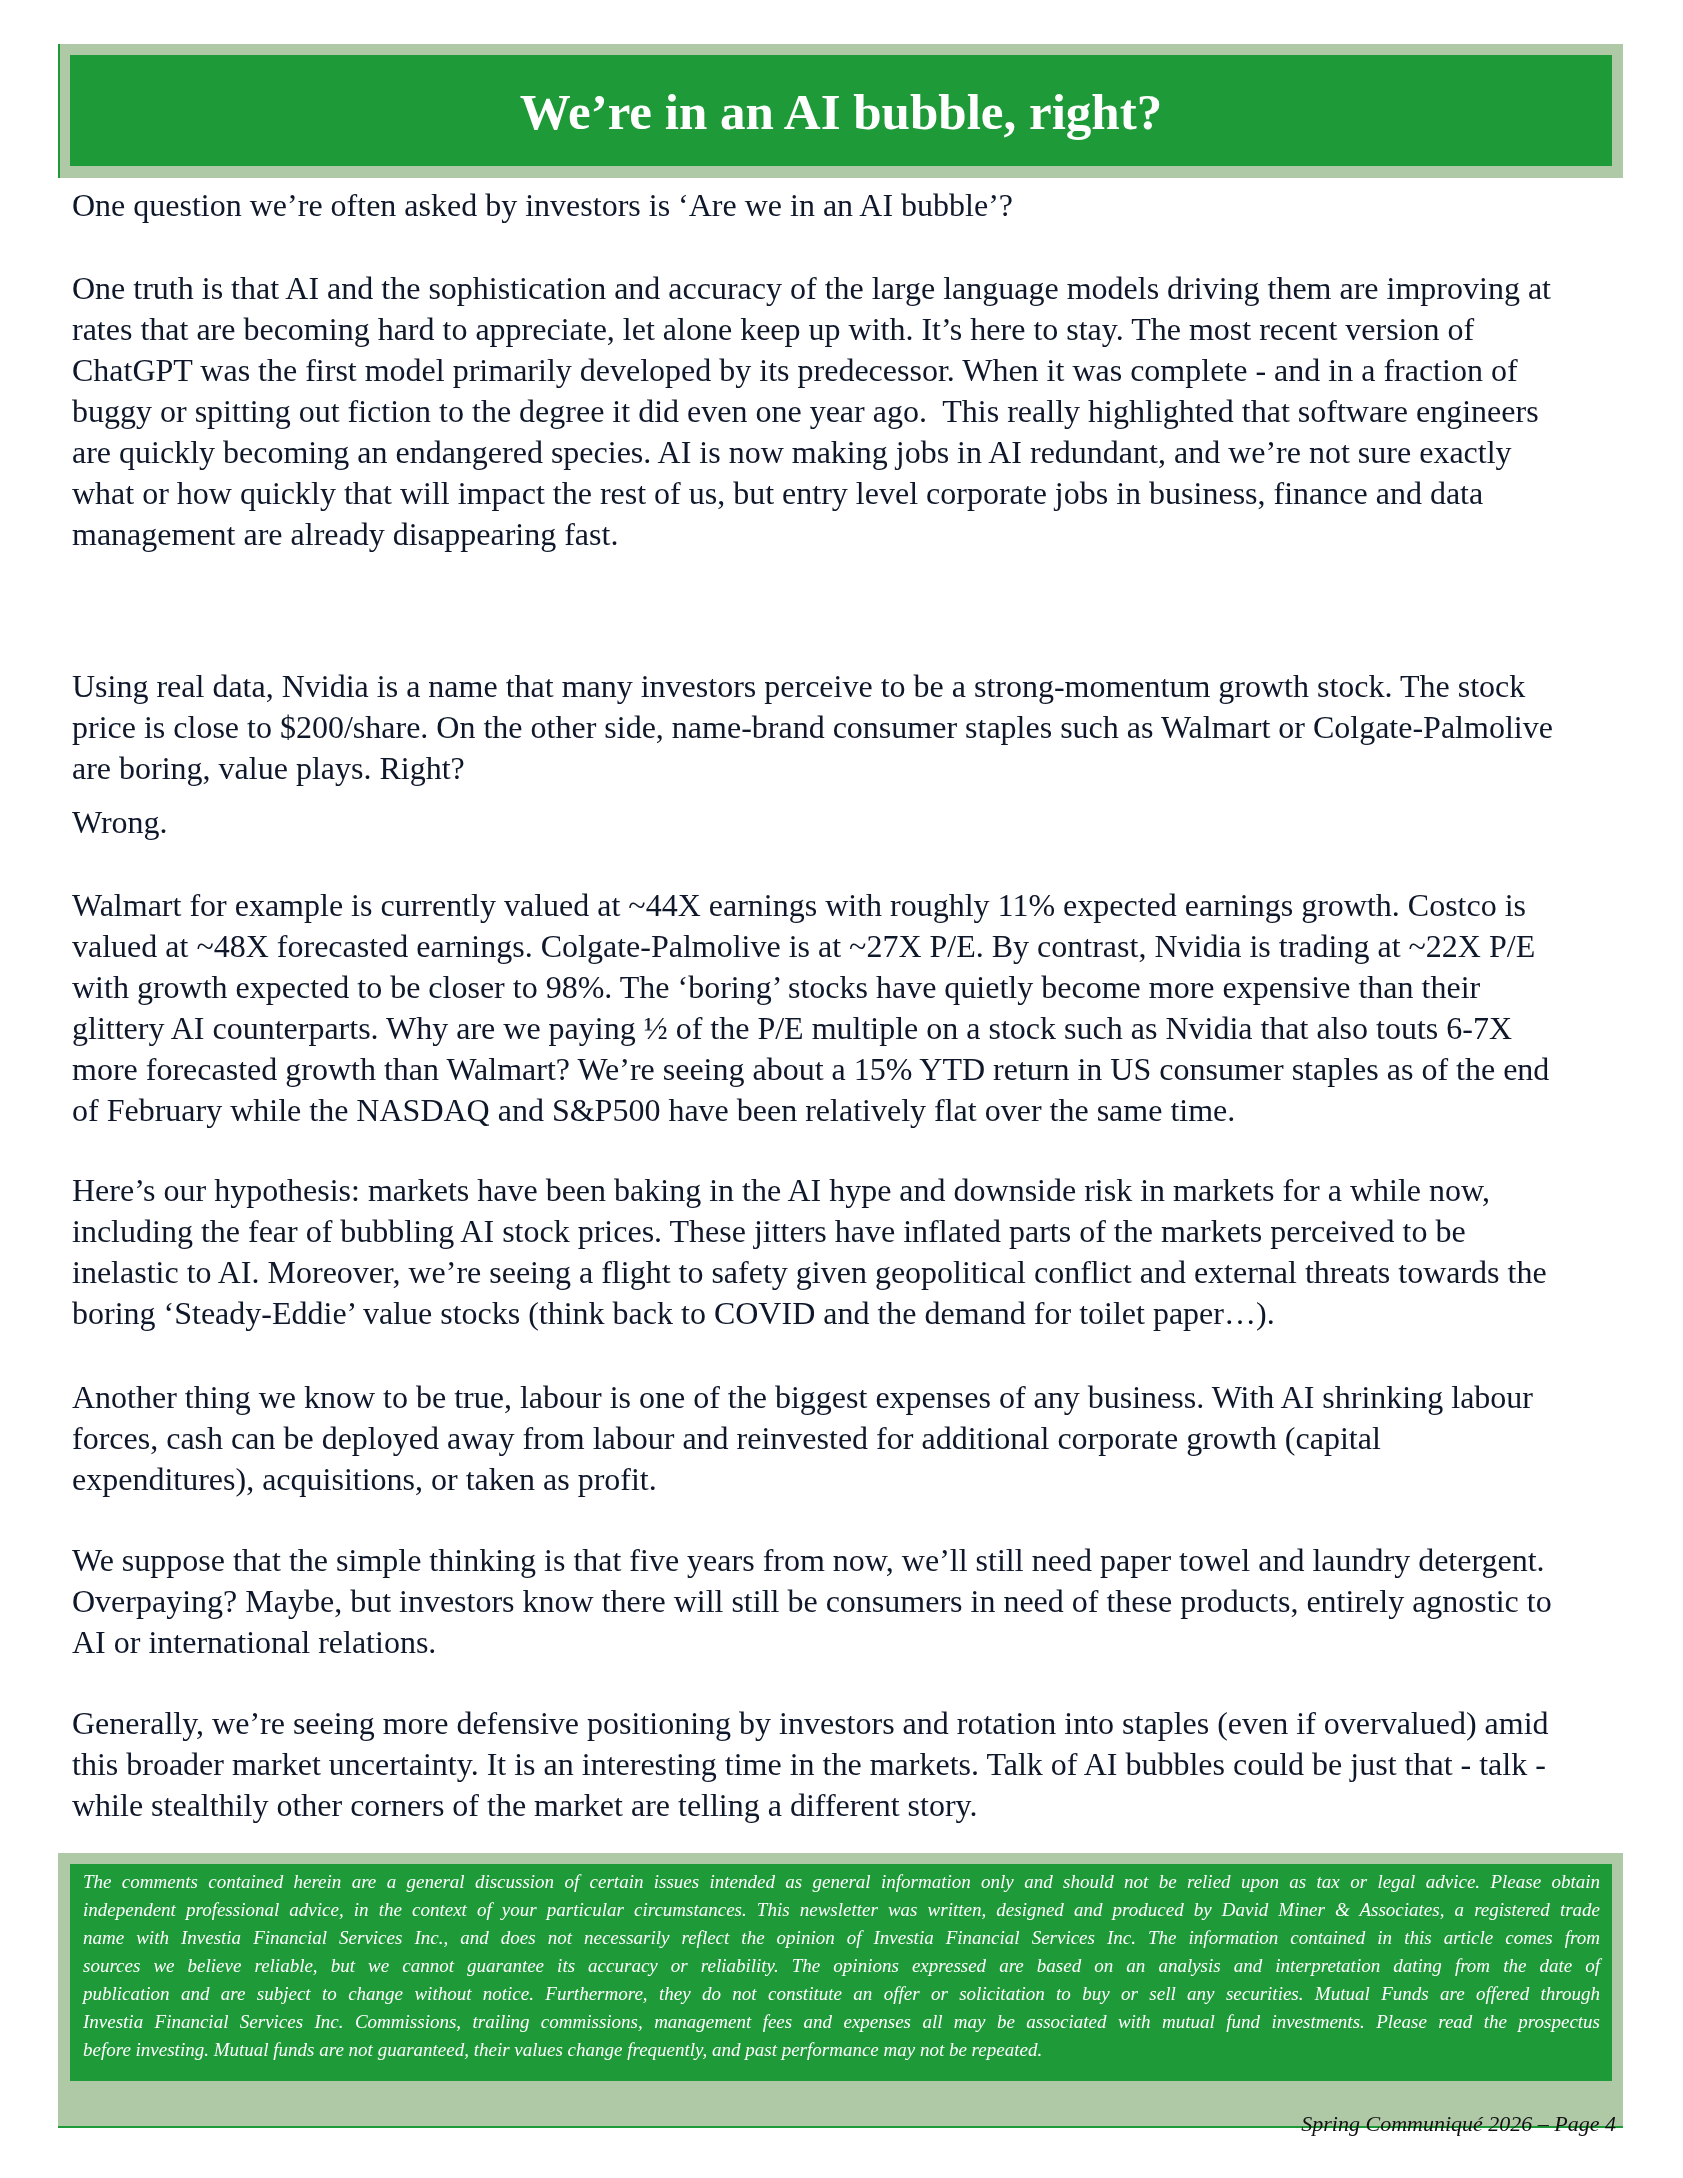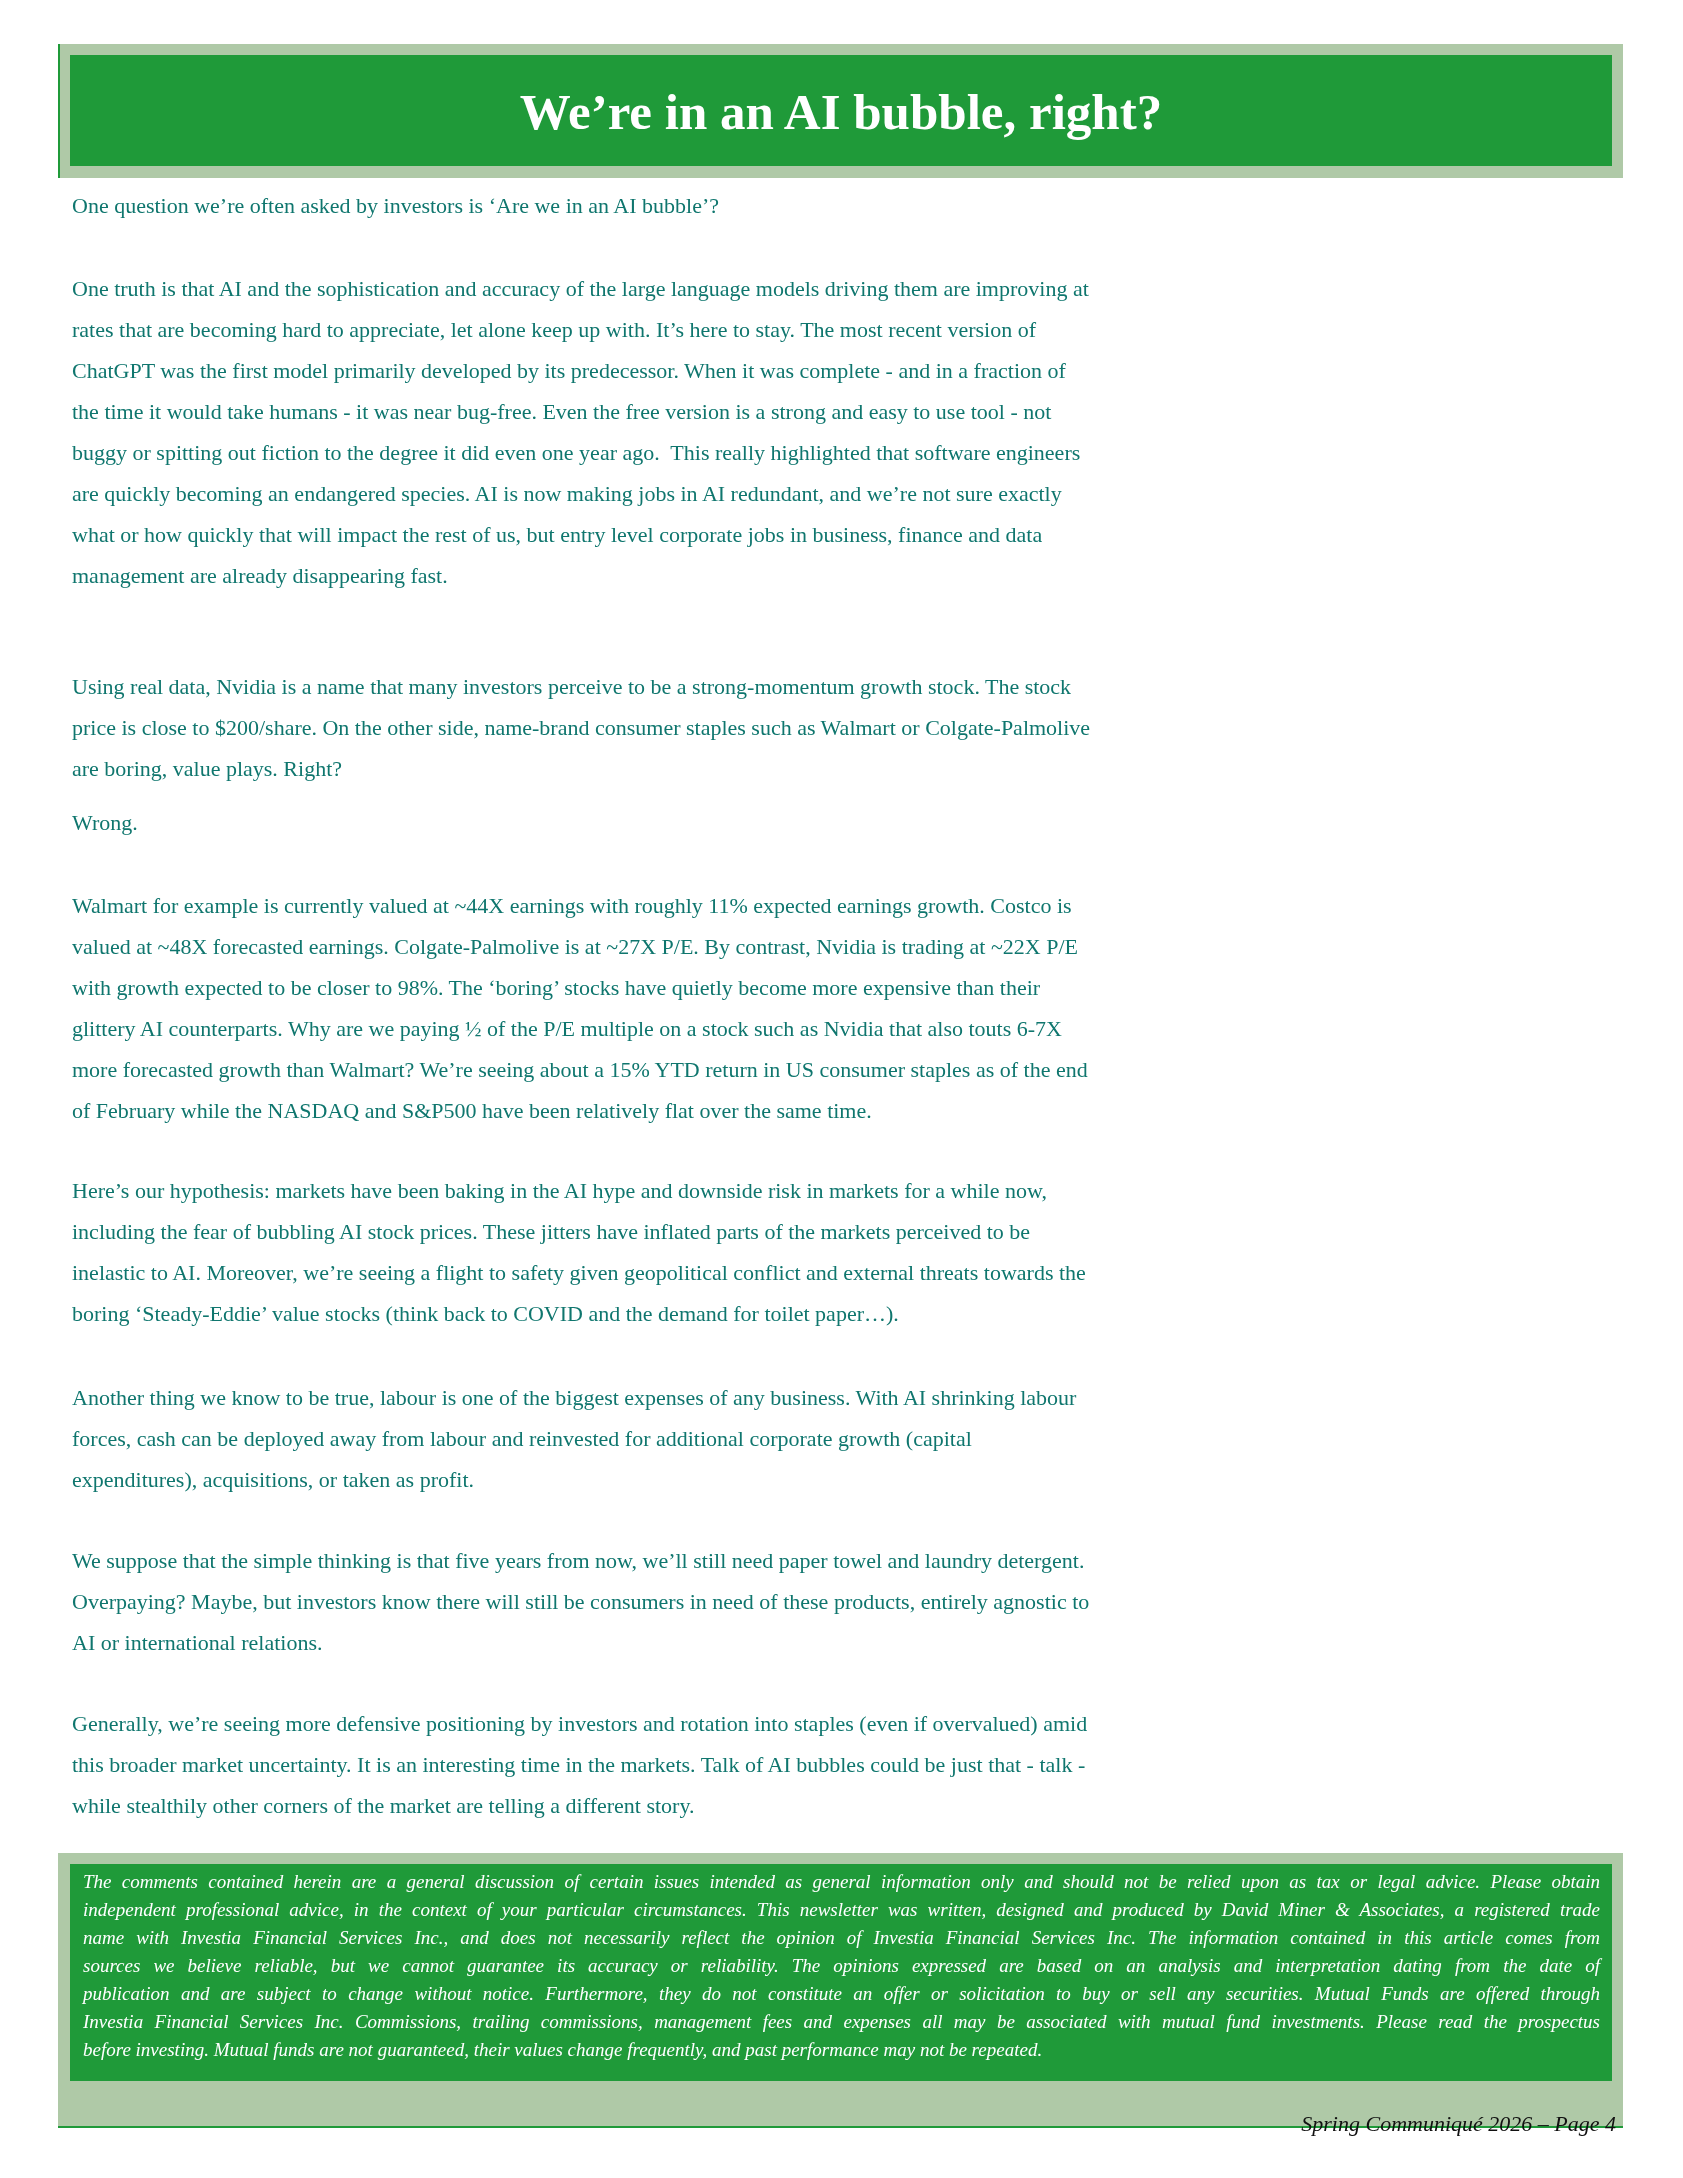--- a/index.html
+++ b/index.html
@@ -44,24 +44,24 @@
     line-height: 1;
     margin: 4px;
     padding-top: 4px;
     white-space: nowrap;
   }
   .para {
     position: absolute;
     left: 72px;
     width: 1544px;
     margin: 0;
-    font-size: 22px;
+    font-size: 32px;
     line-height: 41px;
     white-space: nowrap;
-    color: #0f766e;
+    color: #0f172a;
   }
   .para .line {
     display: block;
     white-space: pre;
   }
   .disclaimer-frame {
     position: absolute;
     left: 58px;
     top: 1853px;
     width: 1565px;
@@ -116,21 +116,20 @@
 
 <div>
   <p class="para" style="top:185px">
     <span class="line">One question we’re often asked by investors is ‘Are we in an AI bubble’?</span>
   </p>
 
   <p class="para" style="top:268px">
     <span class="line">One truth is that AI and the sophistication and accuracy of the large language models driving them are improving at</span>
     <span class="line">rates that are becoming hard to appreciate, let alone keep up with. It’s here to stay. The most recent version of</span>
     <span class="line">ChatGPT was the first model primarily developed by its predecessor. When it was complete - and in a fraction of</span>
-    <span class="line">the time it would take humans - it was near bug-free. Even the free version is a strong and easy to use tool - not</span>
     <span class="line">buggy or spitting out fiction to the degree it did even one year ago.  This really highlighted that software engineers</span>
     <span class="line">are quickly becoming an endangered species. AI is now making jobs in AI redundant, and we’re not sure exactly</span>
     <span class="line">what or how quickly that will impact the rest of us, but entry level corporate jobs in business, finance and data</span>
     <span class="line">management are already disappearing fast.</span>
   </p>
 
   <p class="para" style="top:666px">
     <span class="line">Using real data, Nvidia is a name that many investors perceive to be a strong-momentum growth stock. The stock</span>
     <span class="line">price is close to $200/share. On the other side, name-brand consumer staples such as Walmart or Colgate-Palmolive</span>
     <span class="line">are boring, value plays. Right?</span>

